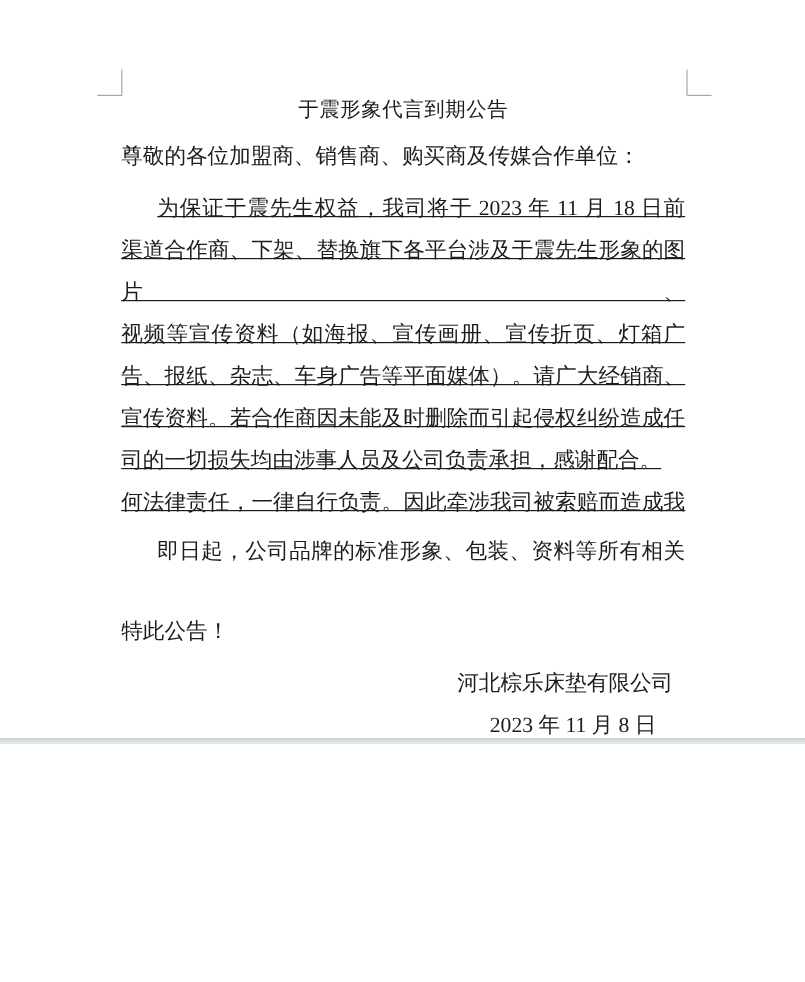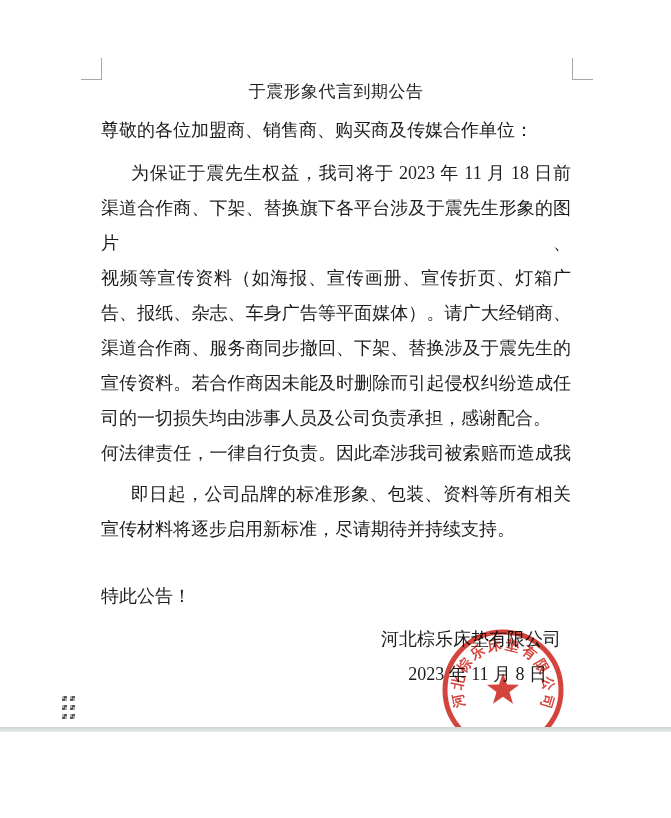--- a/index.html
+++ b/index.html
@@ -1,31 +1,31 @@
 <!DOCTYPE html>
 <html><head>
 <meta charset="utf-8">
 <style>
   html,body{margin:0;padding:0;background:#fff;}
-  .stage{position:relative;width:671px;height:732px;background:#ffffff;overflow:hidden;
+  .stage{position:relative;width:671px;height:620px;background:#ffffff;overflow:hidden;
          font-family:"Liberation Serif","DejaVu Serif",serif;color:#1c1c1c;}
   
   .bmark{position:absolute;background:#a8a8a8;}
   .tl-v{left:101px;top:58px;width:1px;height:21px;}
   .tl-h{left:81px;top:79px;width:21px;height:1px;}
   .tr-v{left:572px;top:58px;width:1px;height:21px;}
   .tr-h{left:572px;top:79px;width:21px;height:1px;}
   
   .textarea{position:absolute;left:101px;top:71px;width:470px;font-size:18px;line-height:35px;}
   .title{font-size:17px;line-height:42px;text-align:center;font-weight:normal;margin:0;letter-spacing:.5px;}
   .line{margin:0;}
   .fill{text-align:justify;text-align-last:justify;}
   .indent{text-indent:30px;}
   .p1{margin:0;}
-  .p2{margin:8px 0 0 0;}
+  .p2{margin:8px 0 0 0;text-decoration:underline;}
   .p3{margin:6px 0 0 0;}
   .closing{margin-top:32px;}
   .company{margin-top:8px;text-align:right;padding-right:10px;}
   .dateline{text-align:right;padding-right:24px;}
   
   .seal{position:absolute;left:438px;top:625px;width:130px;height:130px;
         mix-blend-mode:multiply;opacity:.92;}
   
   .marks-grid{position:absolute;left:62px;top:696px;display:grid;
               grid-template-columns:5px 5px;grid-auto-rows:5px;column-gap:3px;row-gap:4px;}
@@ -49,29 +49,27 @@
     <div class="line">尊敬的各位加盟商、销售商、购买商及传媒合作单位：</div>
 
     <div class="p1">
     </div>
 
     <div class="p2">
       <div class="line fill indent">为保证于震先生权益，我司将于 2023 年 11 月 18 日前</div>
       <div class="line fill">渠道合作商、下架、替换旗下各平台涉及于震先生形象的图片、</div>
       <div class="line fill">视频等宣传资料（如海报、宣传画册、宣传折页、灯箱广</div>
       <div class="line fill">告、报纸、杂志、车身广告等平面媒体）。请广大经销商、</div>
-      <div class="line fill">渠道合作商、服务商同步撤回、下架、替换涉及于震先生的</div>
       <div class="line fill">宣传资料。若合作商因未能及时删除而引起侵权纠纷造成任</div>
       <div class="line">司的一切损失均由涉事人员及公司负责承担，感谢配合。</div>
       <div class="line fill">何法律责任，一律自行负责。因此牵涉我司被索赔而造成我</div>
     </div>
 
     <div class="p3">
       <div class="line fill indent">即日起，公司品牌的标准形象、包装、资料等所有相关</div>
-      <div class="line">宣传材料将逐步启用新标准，尽请期待并持续支持。</div>
     </div>
 
     <div class="line closing">特此公告！</div>
     <div class="line company">河北棕乐床垫有限公司</div>
     <div class="line dateline">2023 年 11 月 8 日</div>
   </div>
 
   <svg class="seal" viewBox="0 0 130 130" aria-hidden="true">
     <circle cx="65" cy="65" r="58" fill="none" stroke-width="5" stroke="#d0342c"></circle>
     <defs>

